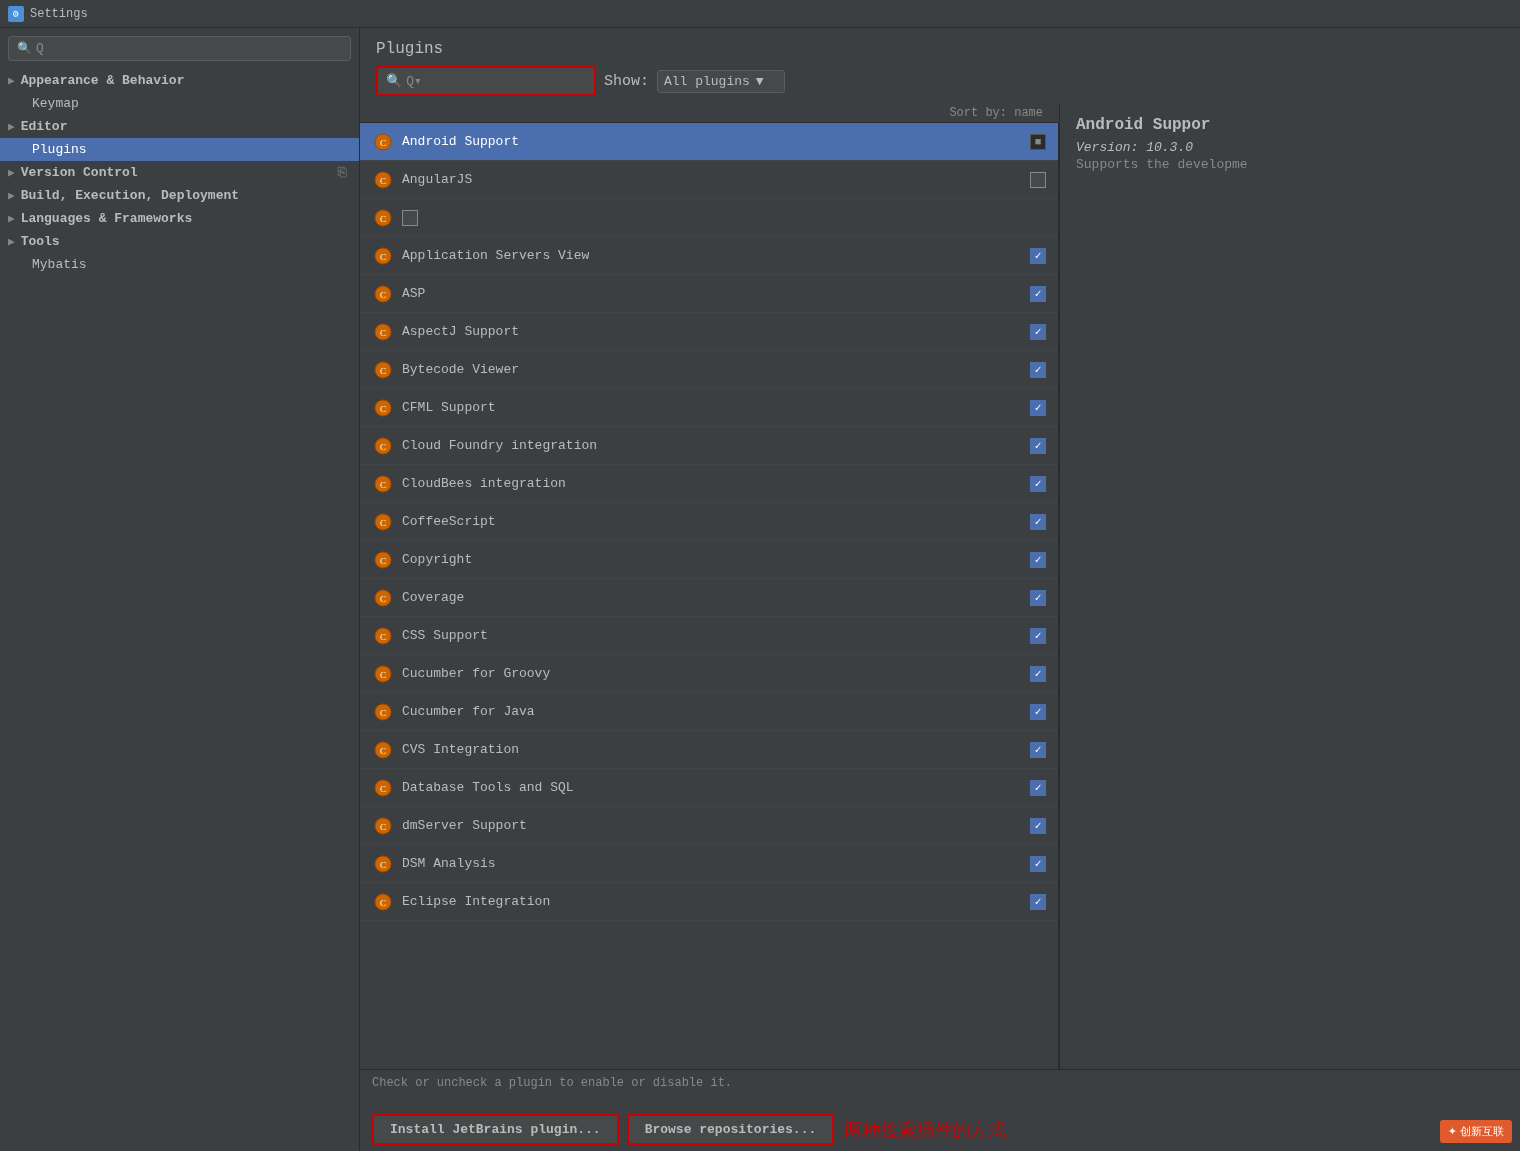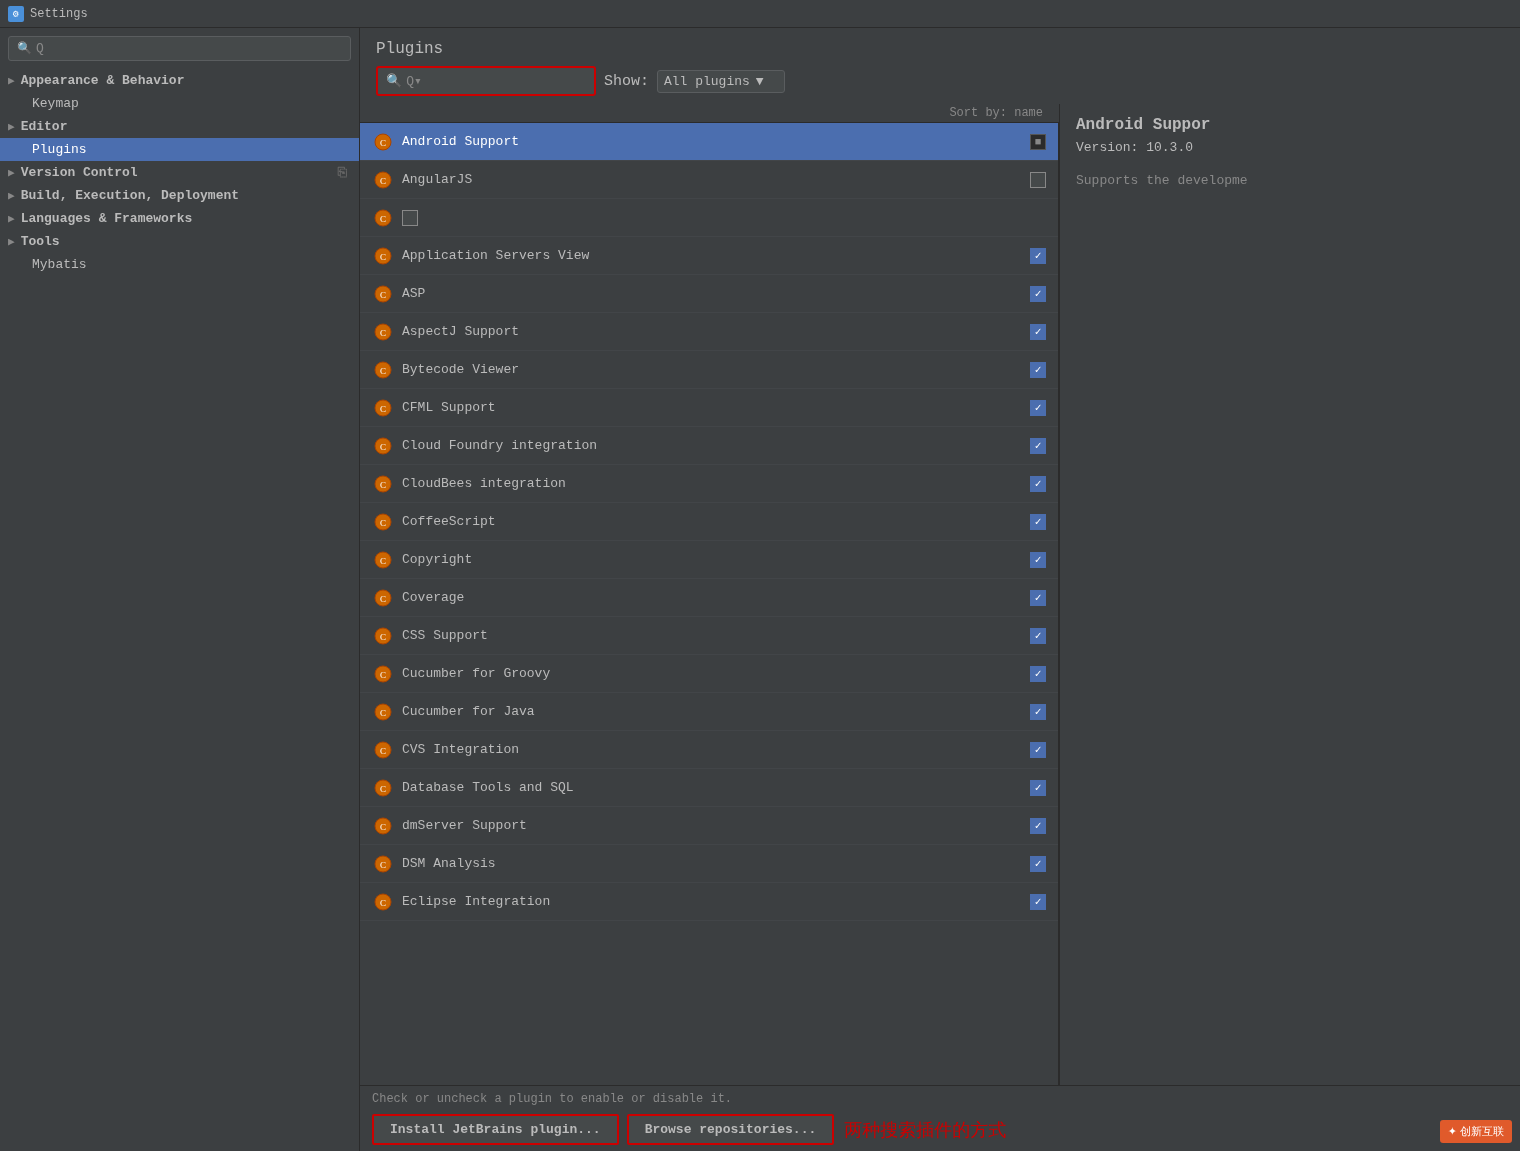--- a/index.html
+++ b/index.html
@@ -249,35 +249,36 @@
       font-size: 16px;
       color: #bbbbbb;
       font-family: 'Courier New', monospace;
       margin-bottom: 6px;
       font-weight: bold;
     }
     .detail-version {
       font-size: 13px;
       color: #bbbbbb;
       font-family: 'Courier New', monospace;
-      margin-bottom: 16px;
+      margin-bottom: 0;
+      font-style: italic;
     }
     .detail-description {
       font-size: 13px;
       color: #888;
       font-family: 'Courier New', monospace;
       line-height: 1.5;
     }
     .plugins-footer {
       padding: 6px 12px;
       background: #3c3f41;
       border-top: 1px solid #2b2b2b;
       display: flex;
       flex-direction: column;
-      gap: 8px;
+      gap: 24px;
     }
     .footer-note {
       font-size: 12px;
       color: #888;
       font-family: 'Courier New', monospace;
     }
     .footer-buttons {
       display: flex;
       gap: 8px;
     }

